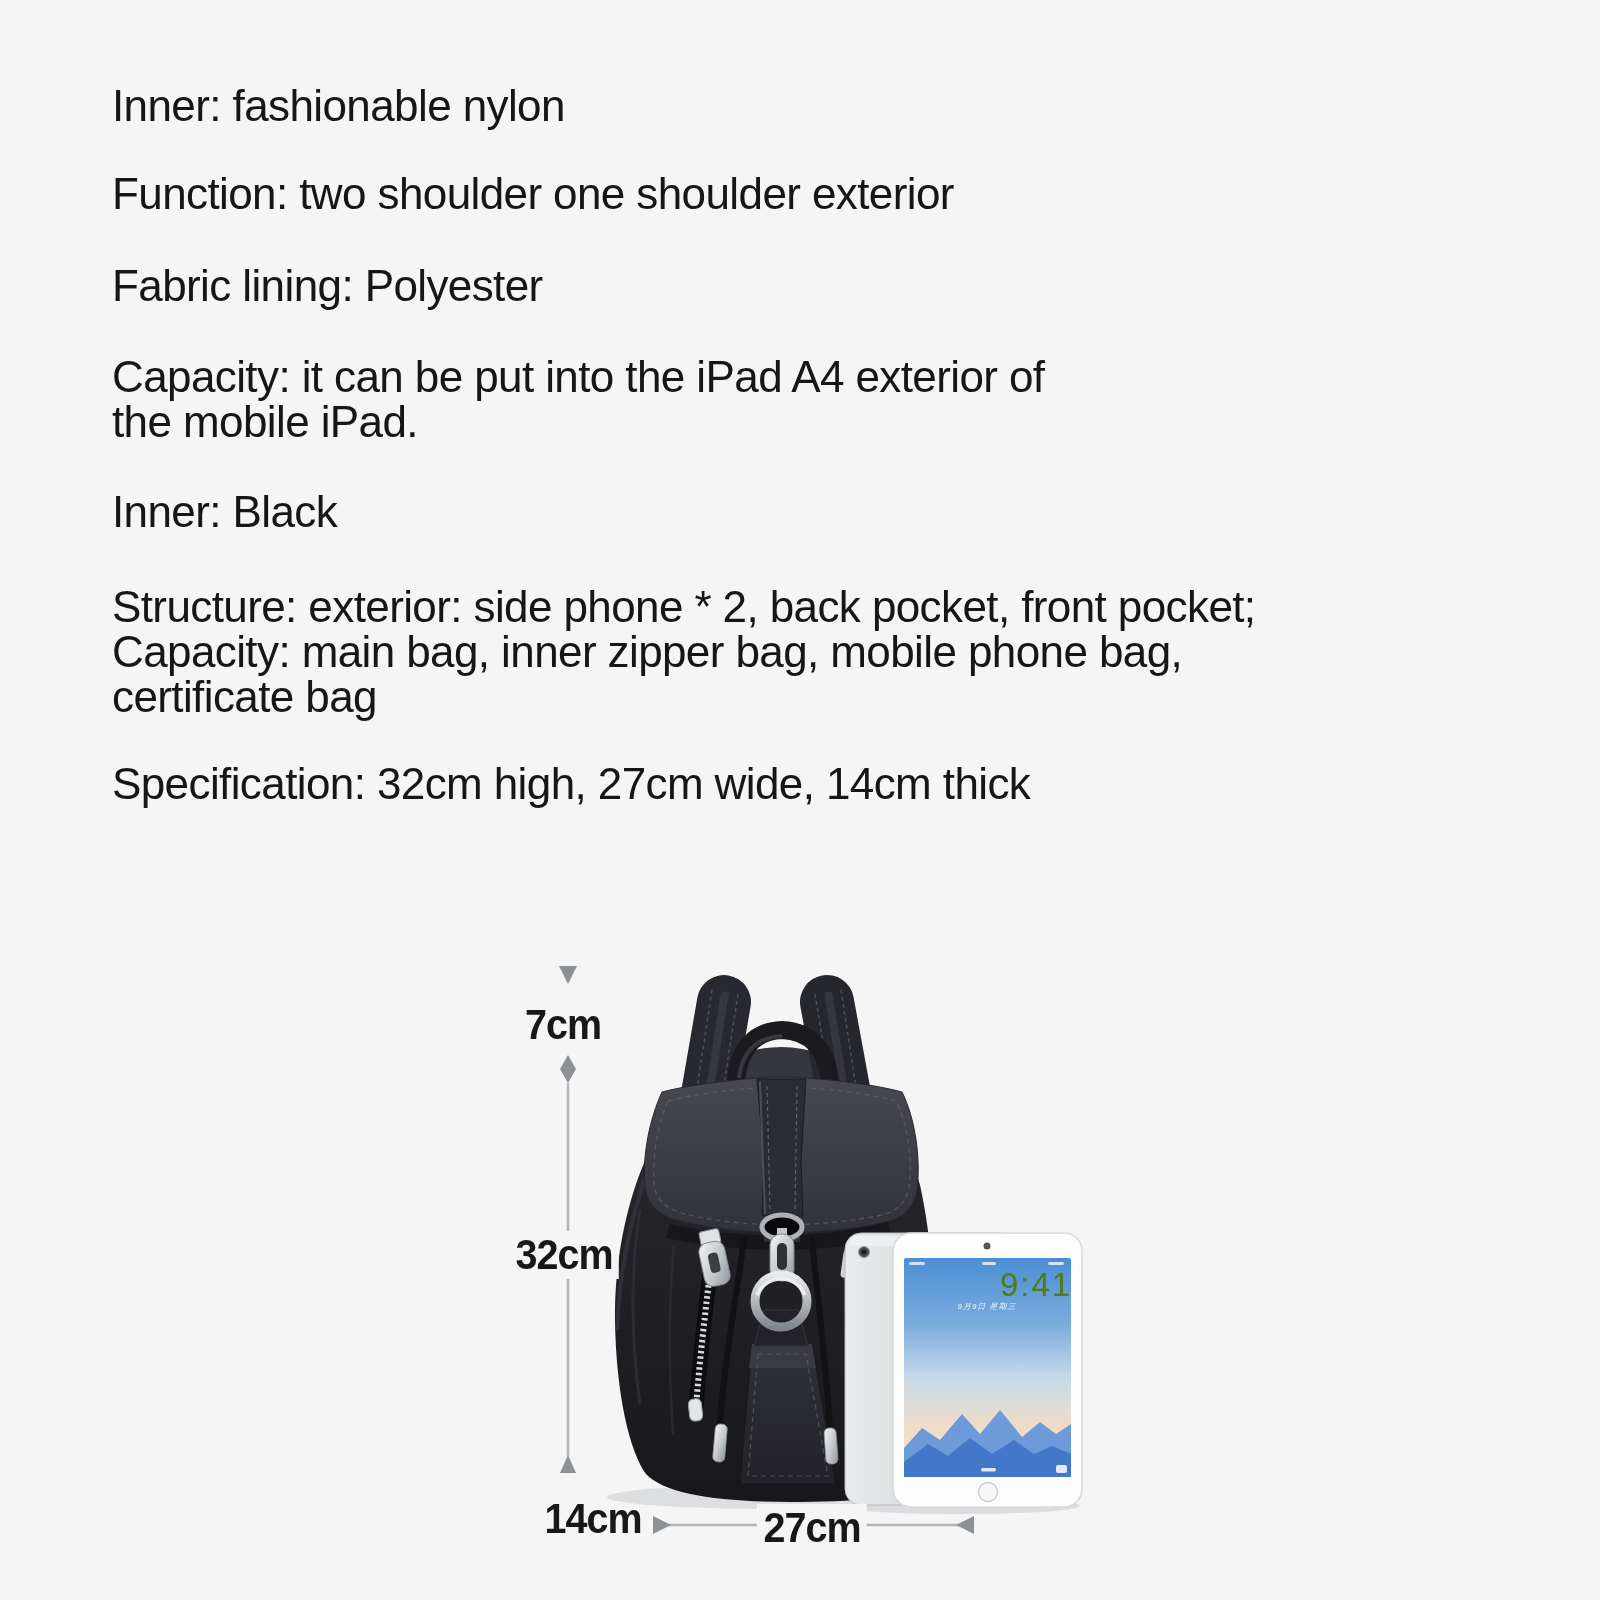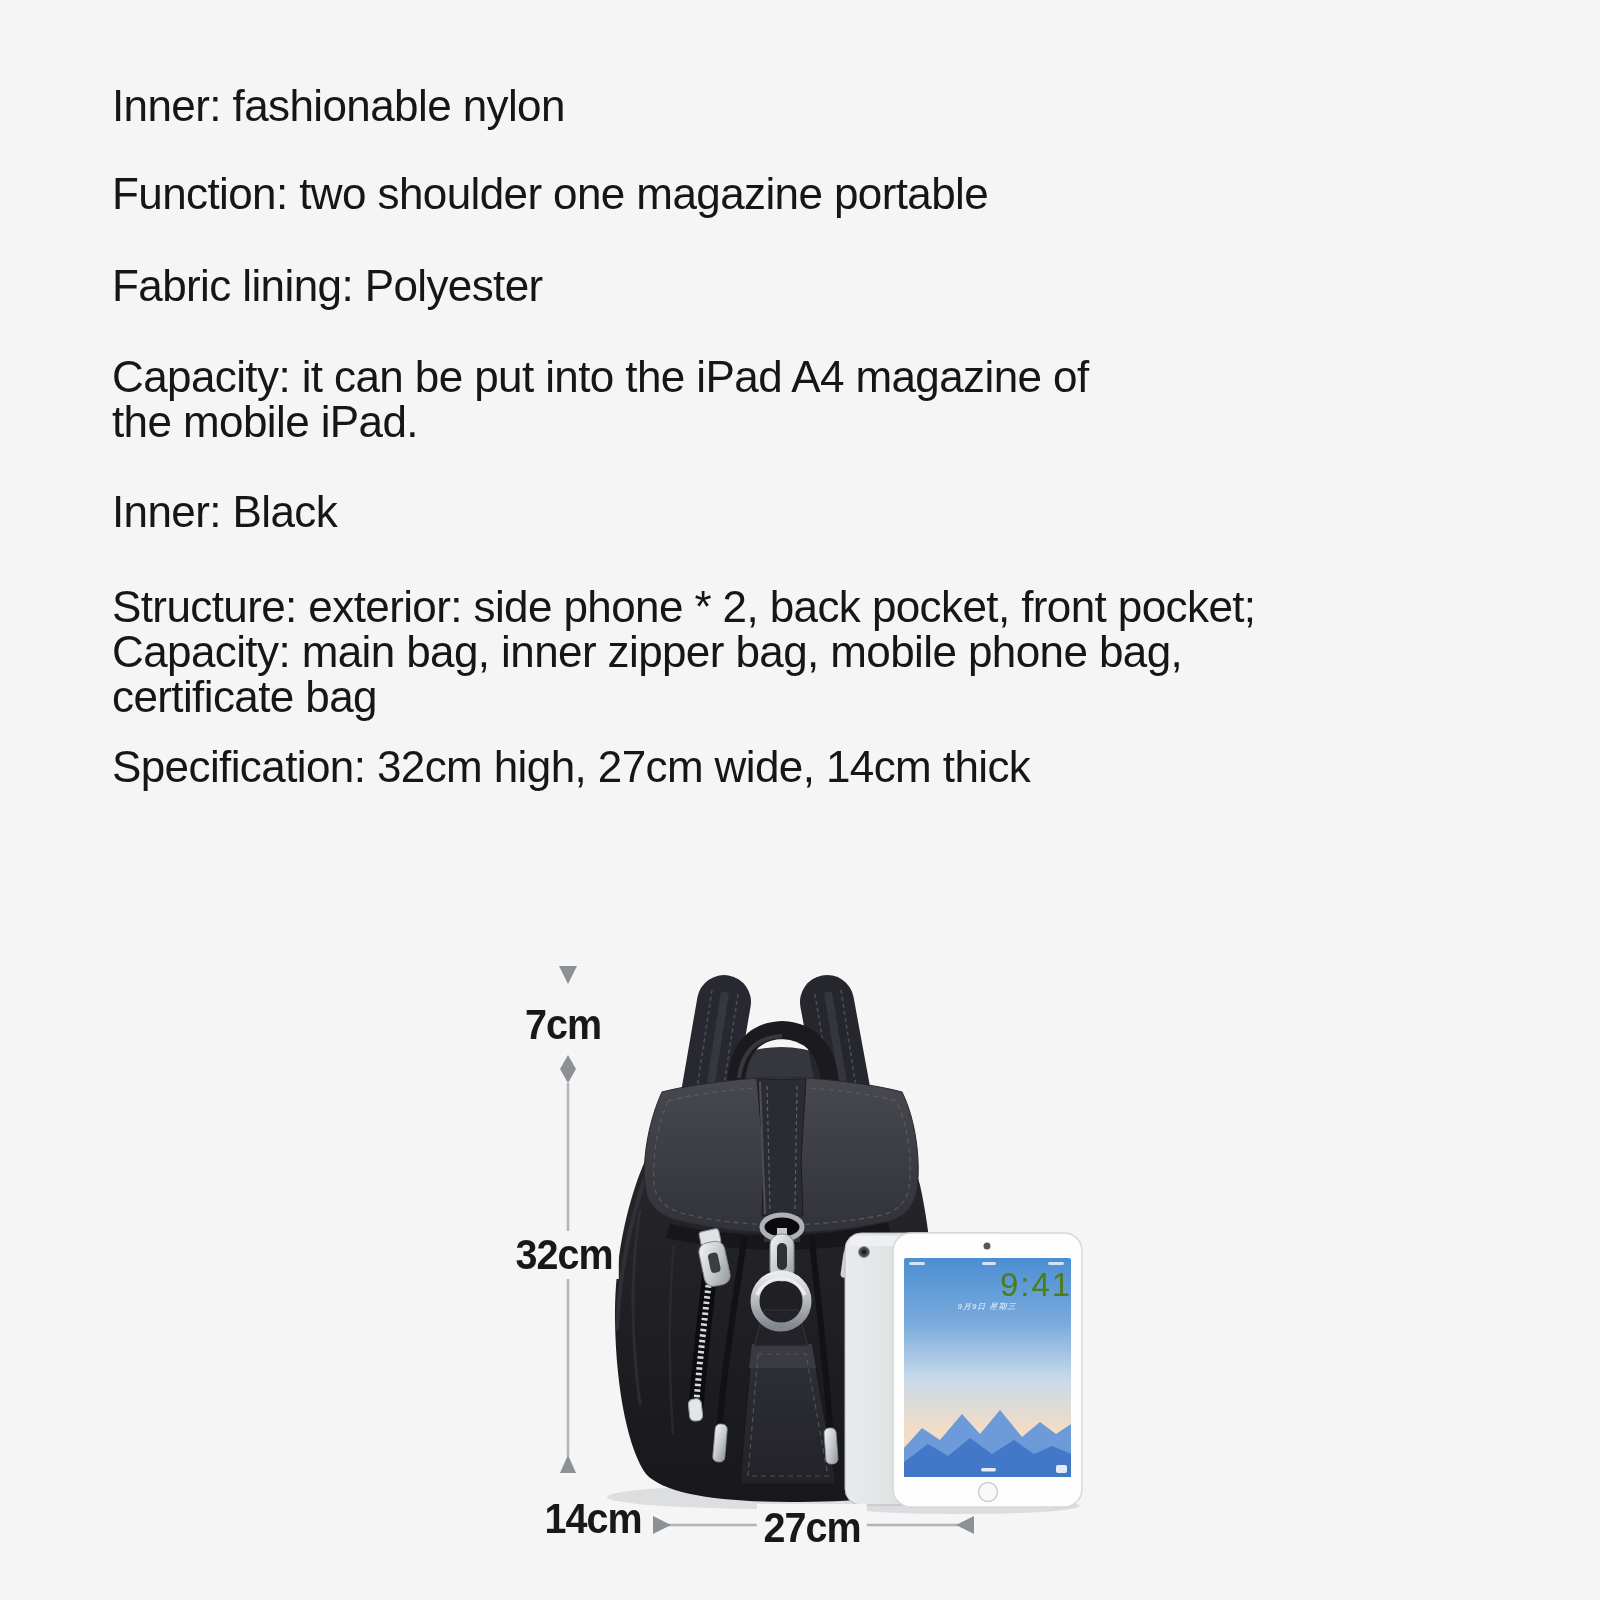--- a/index.html
+++ b/index.html
@@ -34,29 +34,29 @@
     font-size:8px;color:rgba(255,255,255,.88);letter-spacing:1px;
     white-space:nowrap;
     font-style:italic;
   }
 </style>
 </head>
 <body>
 
 <div>
   <div class="spec-line" style="top:83px">Inner: fashionable nylon</div>
-  <div class="spec-line" style="top:171px">Function: two shoulder one magazine portable</div>
+  <div class="spec-line" style="top:171px">Function: two shoulder one shoulder exterior</div>
   <div class="spec-line" style="top:263px">Fabric lining: Polyester</div>
-  <div class="spec-line" style="top:354px">Capacity: it can be put into the iPad A4 magazine of</div>
+  <div class="spec-line" style="top:354px">Capacity: it can be put into the iPad A4 exterior of</div>
   <div class="spec-line" style="top:399px">the mobile iPad.</div>
   <div class="spec-line" style="top:489px">Inner: Black</div>
   <div class="spec-line" style="top:584px">Structure: exterior: side phone * 2, back pocket, front pocket;</div>
   <div class="spec-line" style="top:629px">Capacity: main bag, inner zipper bag, mobile phone bag,</div>
   <div class="spec-line" style="top:674px">certificate bag</div>
-  <div class="spec-line" style="top:744px">Specification: 32cm high, 27cm wide, 14cm thick</div>
+  <div class="spec-line" style="top:761px">Specification: 32cm high, 27cm wide, 14cm thick</div>
 </div>
 
 <svg id="figure-svg" width="1600" height="1600" viewBox="0 0 1600 1600">
   <defs>
     <linearGradient id="flapGrad" x1="0" y1="0" x2="0" y2="1">
       <stop offset="0" stop-color="#48484f"></stop>
         <stop offset="1" stop-color="#323239"></stop>
     </linearGradient>
     <linearGradient id="bodyGrad" x1="0" y1="0" x2="0" y2="1">
       <stop offset="0" stop-color="#26262b"></stop>

